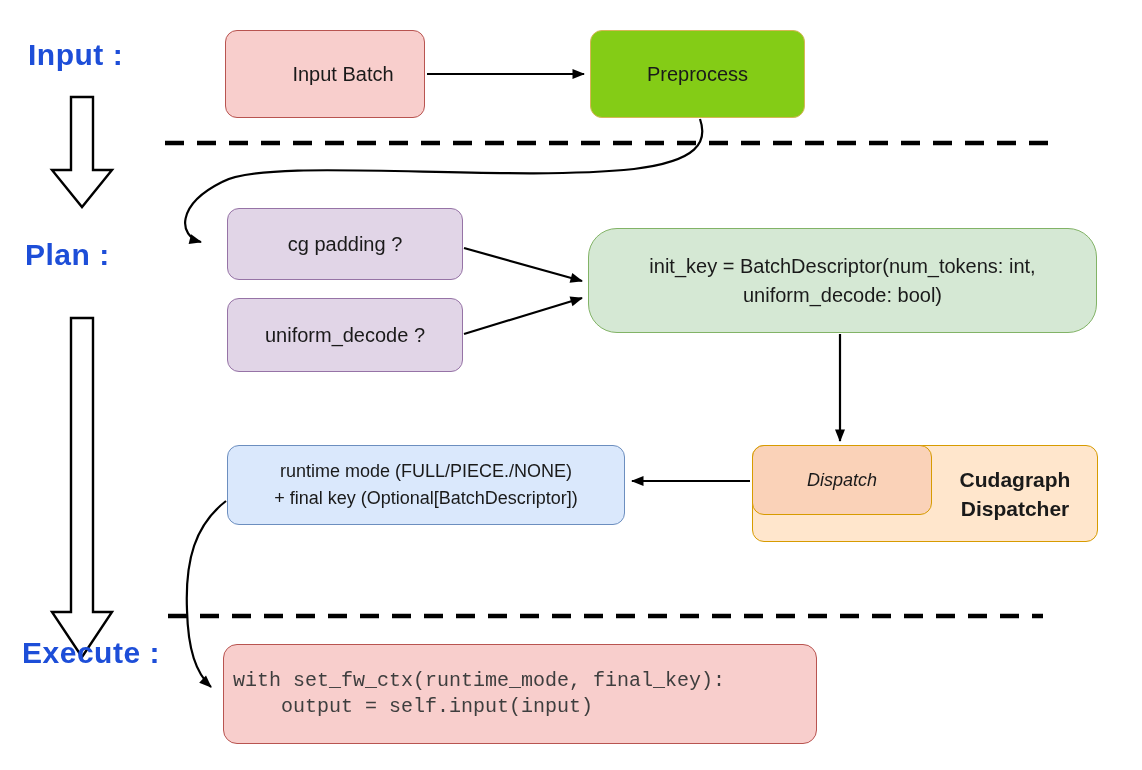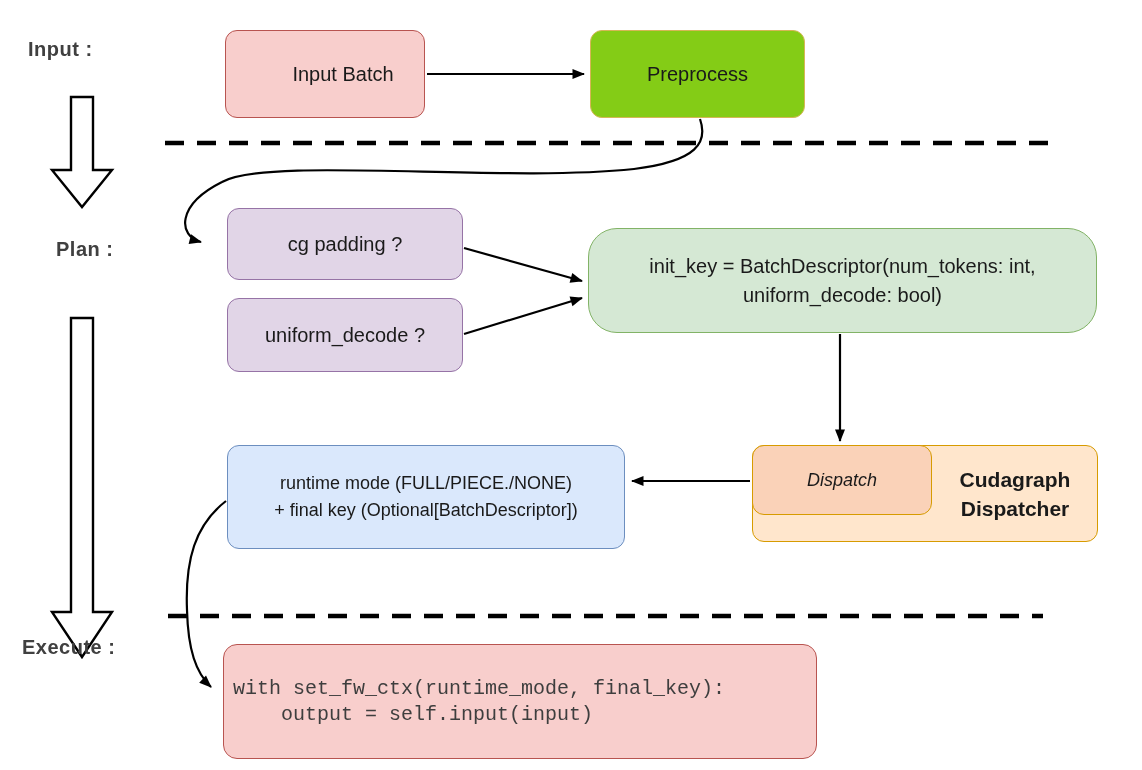--- a/index.html
+++ b/index.html
@@ -8,21 +8,21 @@
     position:relative;
     width:1142px; height:770px;
     background:#ffffff;
     font-family:"Liberation Sans", sans-serif;
     overflow:hidden;
   }
   .wires { position:absolute; left:0; top:0; width:1142px; height:770px; }
 
   .section-label {
     position:absolute;
-    font-size:20px; font-weight:700; color:#404040;
+    font-size:30px; font-weight:700; color:#1d4ed8;
     white-space:nowrap; letter-spacing:0.5px;
   }
 
   .node {
     position:absolute;
     border:1.6px solid #000;
     border-radius:12px;
     display:flex; flex-direction:column;
     align-items:center; justify-content:center;
     text-align:center;
@@ -80,53 +80,53 @@
     <line x1="464" y1="248" x2="582" y2="281" stroke="#000" stroke-width="2.2" marker-end="url(#ah)"></line>
     <line x1="464" y1="334" x2="582" y2="298" stroke="#000" stroke-width="2.2" marker-end="url(#ah)"></line>
     <line x1="840" y1="334" x2="840" y2="441" stroke="#000" stroke-width="2.2" marker-end="url(#ah)"></line>
     <line x1="750" y1="481" x2="632" y2="481" stroke="#000" stroke-width="2.2" marker-end="url(#ah)"></line>
 
     <path d="M 700 119 C 708 142, 698 161, 634 169 C 500 183, 268 156, 222 182 C 176 205, 178 236, 201 242" fill="none" stroke="#000" stroke-width="2.2" marker-end="url(#ah)"></path>
     <path d="M 226 501 C 195 525, 185 560, 187 610 C 188 650, 196 673, 211 687" fill="none" stroke="#000" stroke-width="2.2" marker-end="url(#ah)"></path>
   </svg>
 
   <div class="section-label" style="left:28px; top:38px;">Input :</div>
-  <div class="section-label" style="left:56px; top:238px;text-align:center;">Plan :</div>
+  <div class="section-label" style="left:25px; top:238px;text-align:center;">Plan :</div>
   <div class="section-label" style="left:22px; top:636px;">Execute :</div>
 
   <div class="node red" style="left:225px; top:30px; width:200px; height:88px;">
     <span class="ln">Input Batch</span>
   </div>
   <div class="node yellow" style="left:590px; top:30px; width:215px; height:88px;">
     <span class="ln">Preprocess</span>
   </div>
 
   <div class="node purple" style="left:227px; top:298px; width:236px; height:74px;">
     <span class="ln">uniform_decode ?</span>
   </div>
   <div class="node purple" style="left:227px; top:208px; width:236px; height:72px;">
     <span class="ln">cg padding ?</span>
   </div>
   <div class="node green" style="left:588px; top:228px; width:509px; height:105px;border-radius:29px;">
     <span class="ln">init_key = BatchDescriptor(num_tokens: int,</span>
     <span class="ln">uniform_decode: bool)</span>
   </div>
 
-  <div class="node blue" style="left:227px; top:445px; width:398px; height:104px;">
+  <div class="node blue" style="left:227px; top:445px; width:398px; height:80px;">
     <span class="ln">runtime mode (FULL/PIECE./NONE)</span>
     <span class="ln">+ final key (Optional[BatchDescriptor])</span>
   </div>
 
   <div class="node orange" style="left:752px; top:445px; width:346px; height:97px;"></div>
   <div class="node peach" style="left:752px; top:445px; width:180px; height:70px;">
     <span class="ln">Dispatch</span>
   </div>
   <div class="cud-label" style="left:932px; top:447px; width:166px; height:93px;font-weight:bold;">
     <span>Cudagraph</span>
     <span>Dispatcher</span>
   </div>
 
-  <div class="code-box" style="left:223px; top:644px; width:594px; height:115px;">
+  <div class="code-box" style="left:223px; top:644px; width:594px; height:100px;">
     <span class="code-ln">with set_fw_ctx(runtime_mode, final_key):</span>
     <span class="code-ln">    output = self.input(input)</span>
   </div>
 
 </div>
 
 </body></html>

